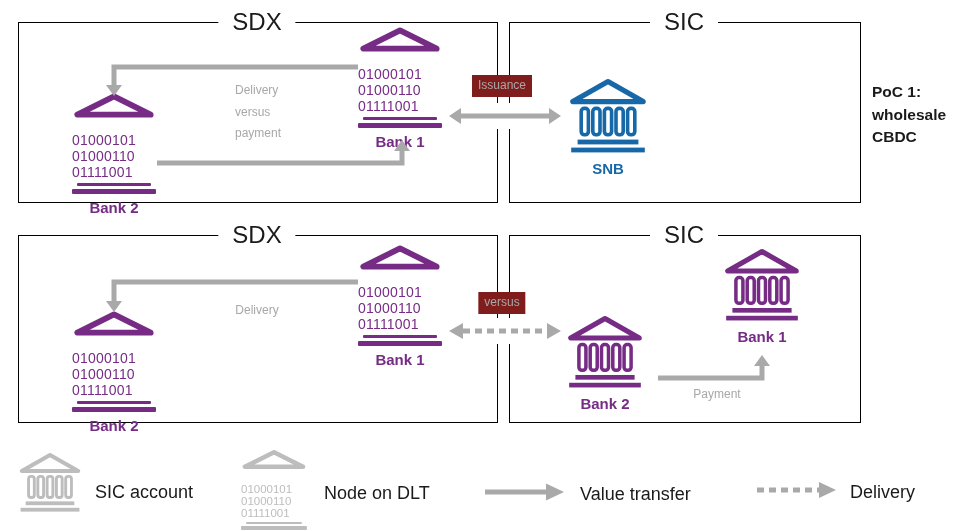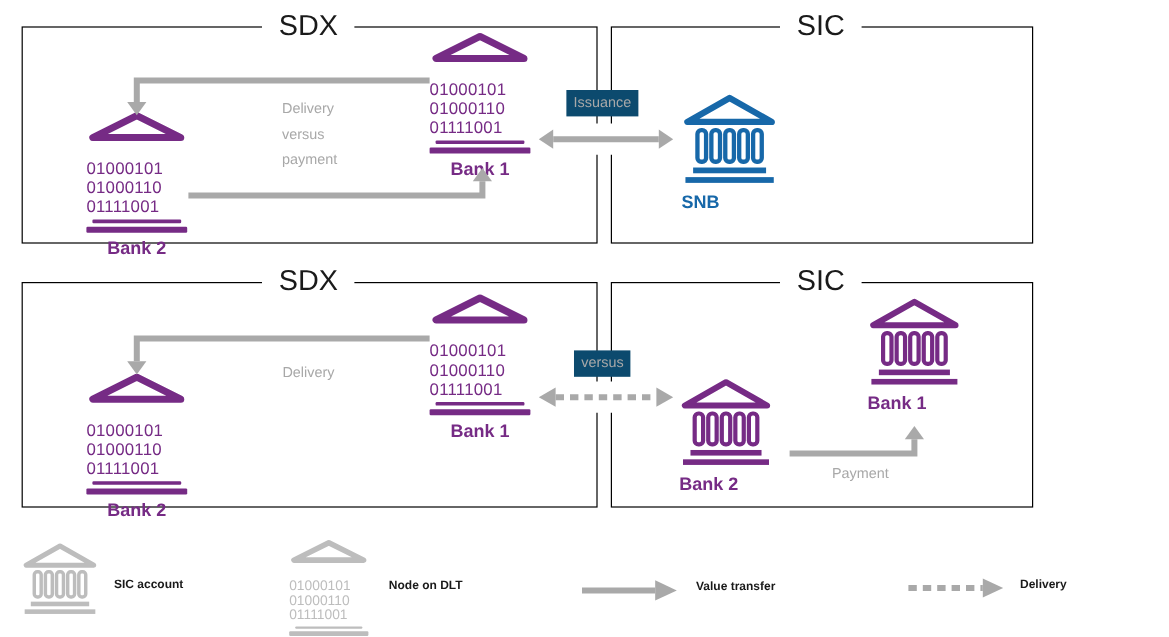--- a/index.html
+++ b/index.html
@@ -9,21 +9,21 @@
   *{margin:0;padding:0;box-sizing:border-box}
   body{background:#fff;font-family:"Liberation Sans",sans-serif}
   .stage{position:relative;width:974px;height:531px;background:#fff;overflow:hidden}
 
   .panel{position:absolute;border:1.6px solid #000;background:transparent;z-index:1}
   .box-title{position:absolute;transform:translateX(-50%);background:#fff;padding:0 14px;
     font-size:24px;line-height:30px;color:var(--ink);z-index:2;white-space:nowrap}
 
   .note{position:absolute;transform:translateX(-50%);color:var(--text-gray);
     font-size:12px;line-height:21.5px;text-align:left;z-index:3;white-space:nowrap}
-  .note.bg{background:#0c4a6e;padding:0 6px}
+  .note.bg{background:#7f1d1d;padding:0 6px}
 
   .caption{position:absolute;left:872px;font-size:15.5px;font-weight:700;
     line-height:22.5px;color:var(--ink);z-index:3;white-space:nowrap}
 
   
   .dlt-node{position:absolute;display:flex;flex-direction:column;align-items:center;width:84px;z-index:3}
   .roof{display:block}
   .roof path{fill:none;stroke:var(--purple);stroke-width:7;stroke-linejoin:round}
   .binary{margin-top:14px;text-align:left;font-size:14px;line-height:16px;
     letter-spacing:.2px;color:var(--purple);width:100%}
@@ -33,30 +33,30 @@
   .node-label{margin-top:5px;font-size:15px;font-weight:700;color:var(--purple);white-space:nowrap}
 
   .dlt-node.small{width:66px}
   .dlt-node.small .roof path{stroke:var(--legend-gray)}
   .dlt-node.small .binary{font-size:11.5px;line-height:11.8px;letter-spacing:0;color:var(--legend-gray)}
   .dlt-node.small .bar{background:var(--legend-gray)}
   .dlt-node.small .bar.thin{width:56px;height:2px;margin-top:3px}
   .dlt-node.small .bar.thick{width:66px;height:4px;margin-top:2px}
 
   
-  .bank{position:absolute;display:flex;flex-direction:column;align-items:flex-start;z-index:3}
+  .bank{position:absolute;display:flex;flex-direction:column;align-items:center;z-index:3}
   .building .ped{fill:none;stroke-width:6.5;stroke-linejoin:round}
   .building .col{fill:none;stroke-width:4.5}
   .b-blue .ped,.b-blue .col{stroke:var(--blue)}   .b-blue .solid{fill:var(--blue)}
   .b-purple .ped,.b-purple .col{stroke:var(--purple)} .b-purple .solid{fill:var(--purple)}
   .b-gray .ped,.b-gray .col{stroke:var(--legend-gray)} .b-gray .solid{fill:var(--legend-gray)}
   .bank-label{margin-top:6px;font-size:15px;font-weight:700;white-space:nowrap}
   .t-blue{color:var(--blue)} .t-purple{color:var(--purple)}
 
-  .legend-label{position:absolute;font-size:10px;font-weight:700;color:var(--ink);z-index:3;white-space:nowrap}
+  .legend-label{position:absolute;font-size:18px;font-weight:400;color:var(--ink);z-index:3;white-space:nowrap}
 
   #arrows{position:absolute;left:0;top:0;z-index:4;pointer-events:none}
   .arrow{fill:none;stroke:var(--arrow-gray);stroke-width:5}
   .arrow.dashed{stroke-dasharray:7 5}
   .head{fill:var(--arrow-gray)}
   .white-under{stroke:#fff;stroke-width:26;fill:none}
 </style>
 </head>
 <body>
 
@@ -114,20 +114,25 @@
       <rect class="col" x="31" y="38" width="9" height="33" rx="4"></rect>
       <rect class="col" x="45.5" y="38" width="9" height="33" rx="4"></rect>
       <rect class="col" x="60" y="38" width="9" height="33" rx="4"></rect>
       <rect class="col" x="74.5" y="38" width="9" height="33" rx="4"></rect>
       <rect class="solid" x="12" y="77" width="76" height="6"></rect>
       <rect class="solid" x="4" y="87" width="92" height="6"></rect>
     </svg>
     <div class="bank-label t-blue">SNB</div>
   </div>
 
+  <div class="caption" style="top:81px">
+    <div>PoC 1:</div>
+    <div>wholesale</div>
+    <div>CBDC</div>
+  </div>
 
   <div class="dlt-node" style="left:358px;top:245px">
     <svg class="roof" width="84" height="25" viewBox="0 0 100 30">
         <path d="M50 4 L6 26 L94 26 Z"></path>
       </svg>
     <div class="binary">
       <div>01000101</div>
       <div>01000110</div>
       <div>01111001</div>
     </div>

